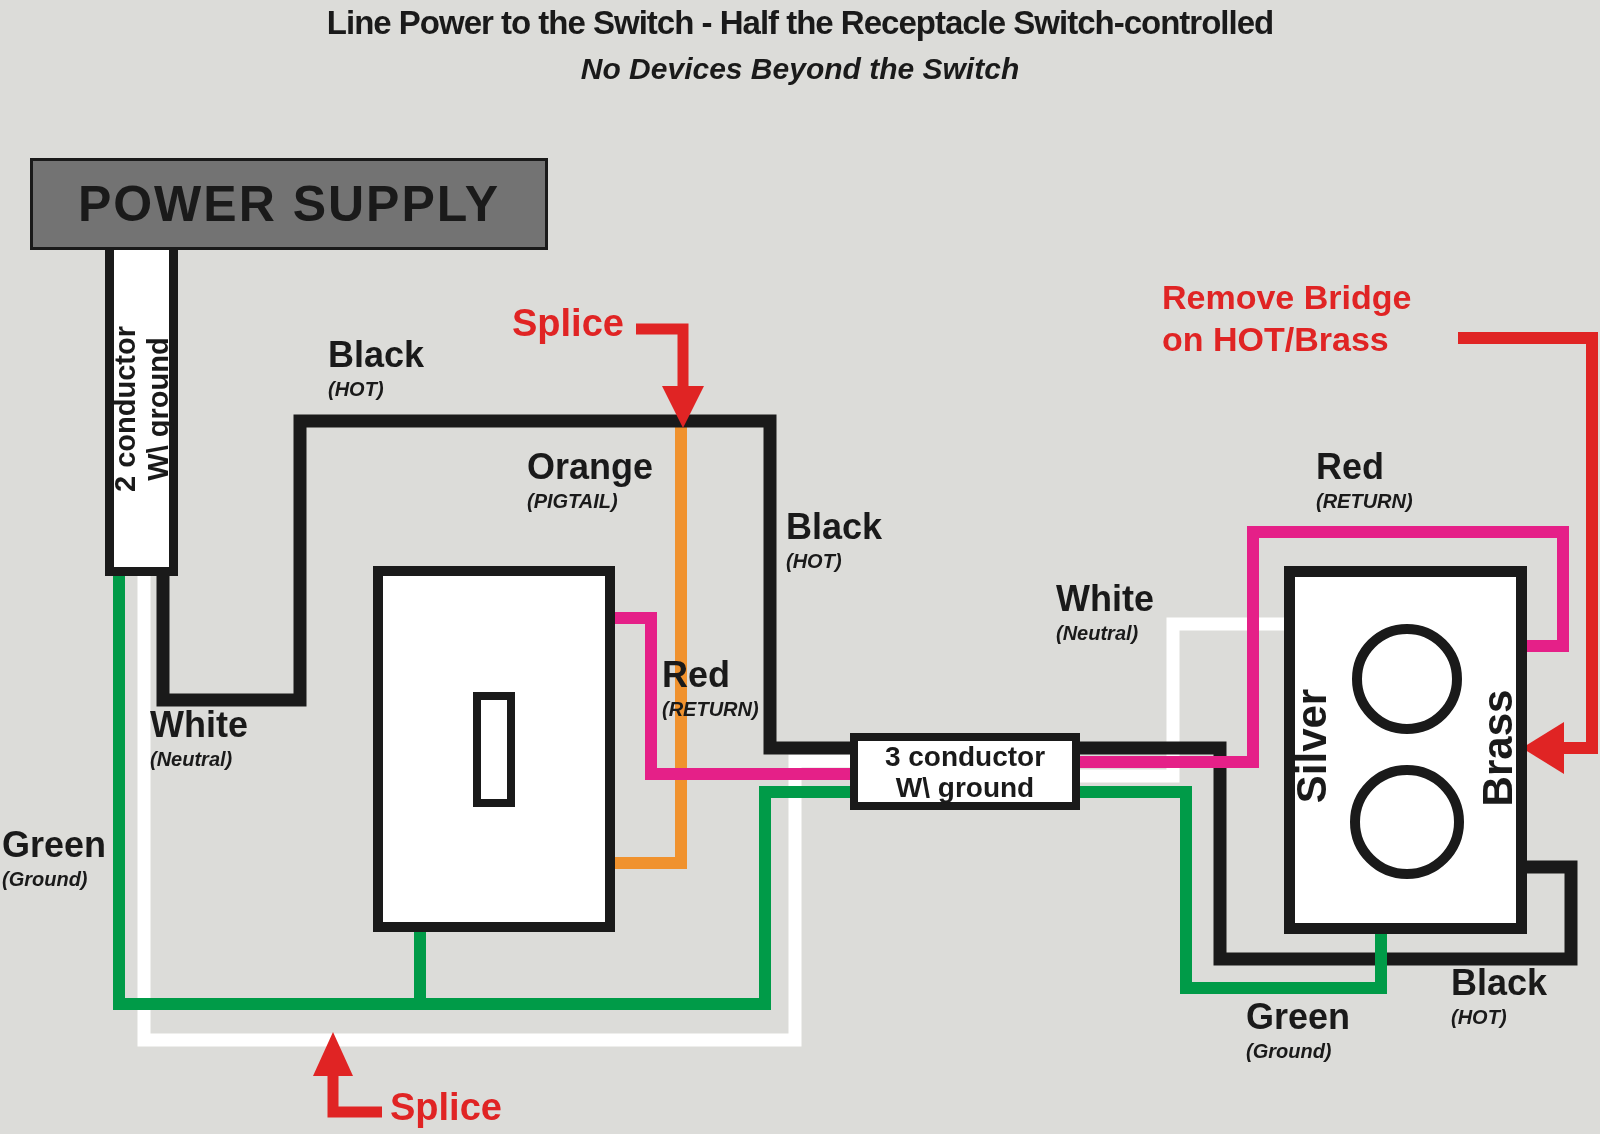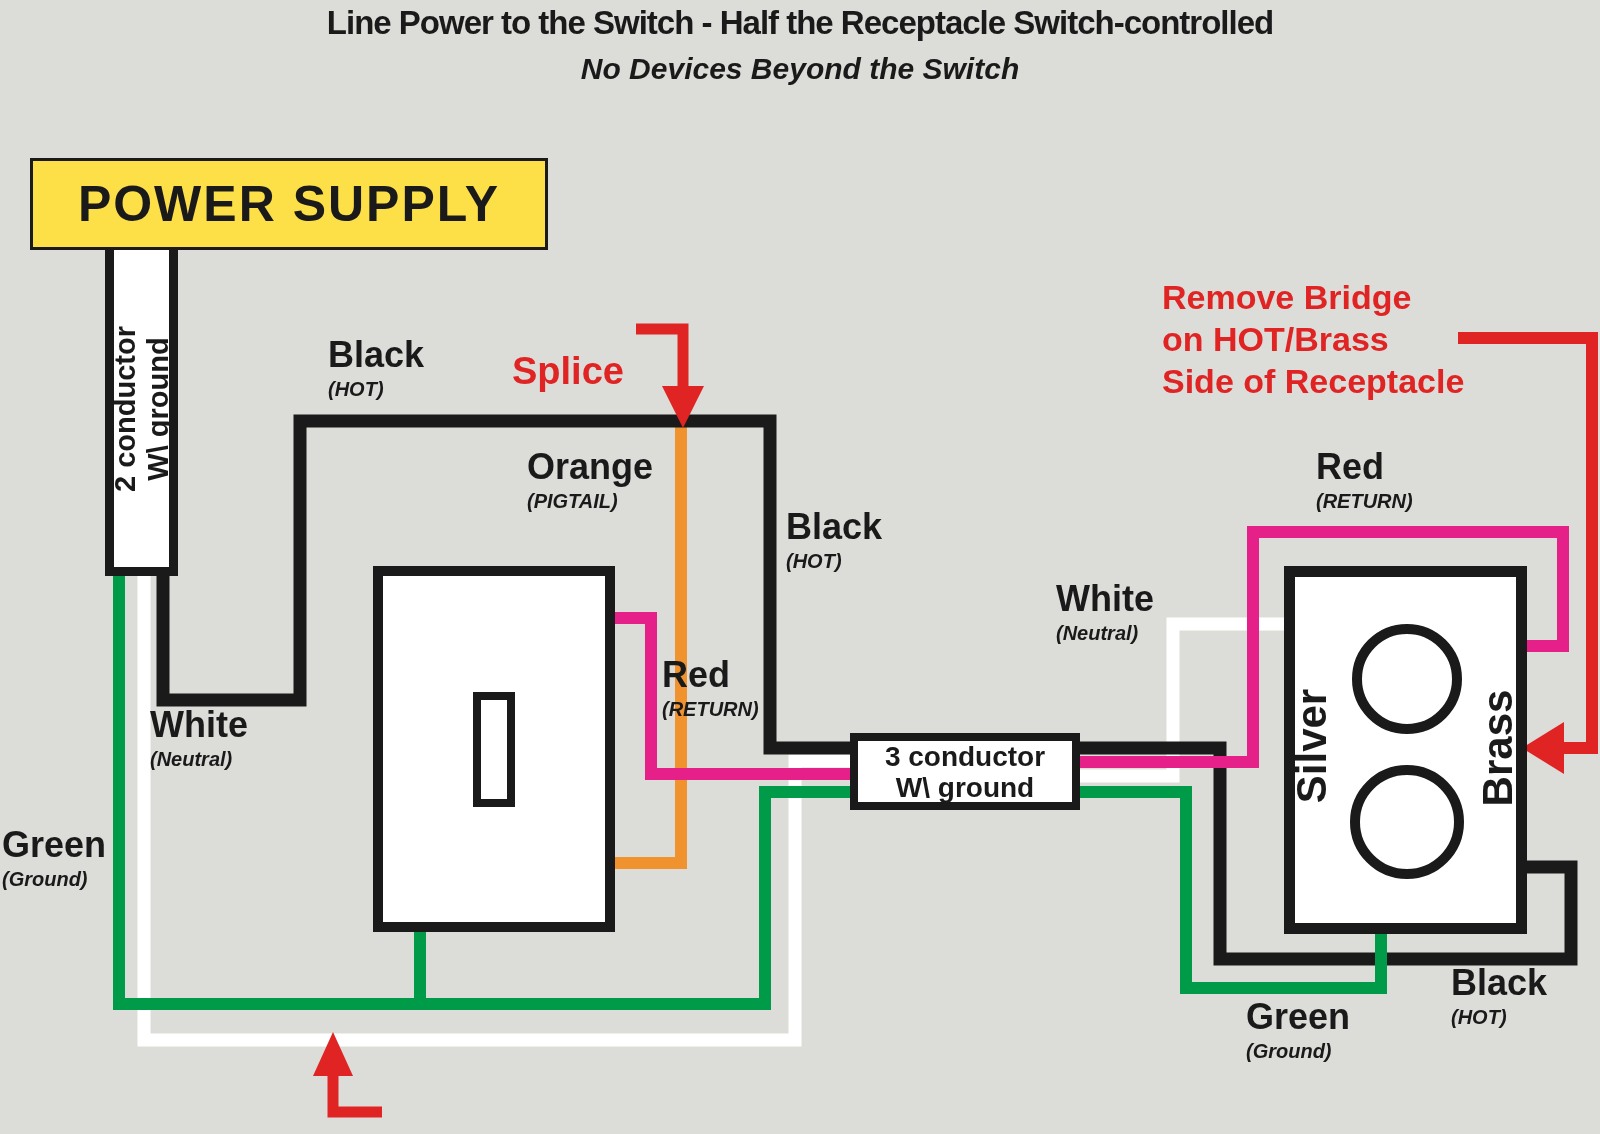--- a/index.html
+++ b/index.html
@@ -42,21 +42,21 @@
   #outlet-circle-top{left:1352px;top:624px;width:110px;height:110px;}
   #outlet-circle-bottom{left:1350px;top:765px;width:114px;height:114px;}
   #silver-label{position:absolute;left:1252px;top:719px;width:120px;height:54px;line-height:54px;font-size:42px;font-weight:bold;}
   #brass-label{position:absolute;left:1438px;top:721px;width:120px;height:54px;line-height:54px;font-size:42px;font-weight:bold;}
   #title-block{position:absolute;left:0;top:4px;width:1600px;text-align:center;}
   #title-line1{font-size:33px;font-weight:bold;letter-spacing:-1px;}
   #title-line2{font-size:30px;font-weight:bold;font-style:italic;margin-top:10px;}
   .wlabel{position:absolute;display:flex;flex-direction:column;}
   .wname{font-size:36px;font-weight:bold;line-height:42px;}
   .wtype{font-size:20px;font-weight:bold;font-style:italic;line-height:26px;}
-  .redtext{position:absolute;font-size:38px;font-weight:bold;margin-top:48px;}
+  .redtext{position:absolute;font-size:38px;font-weight:bold;}
   #remove-bridge-note{
     position:absolute;left:1162px;top:276px;width:320px;
     text-align:left;font-size:34px;font-weight:bold;line-height:42px;
   }
 </style>
 </head>
 <body>
 
 <div id="canvas" style="background-color: rgb(220, 220, 217); color: rgb(26, 26, 26);">
 
@@ -84,21 +84,21 @@
     <polygon points="1522,748 1564,722 1564,774" style="fill: rgb(224, 36, 36);"></polygon>
   </svg>
 
   <div class="box" id="two-conductor-box">
     <div class="rot" id="two-conductor-text">
       <div>2 conductor</div>
       <div>W\ ground</div>
     </div>
   </div>
 
-  <div class="box" id="power-supply-box" style="background-color: #fde047;">
+  <div class="box" id="power-supply-box" style="background-color: #737373;">
     <span id="power-supply-label">POWER SUPPLY</span>
   </div>
 
   <div class="box" id="switch-box"></div>
   <div class="box" id="switch-toggle"></div>
 
   <div class="box" id="three-conductor-box">
     <div>3 conductor</div>
     <div>W\ ground</div>
   </div>
@@ -164,16 +164,15 @@
     <span class="wtype">(HOT)</span>
   </div>
 
   <div class="redtext" style="left: 512px; top: 302px; color: rgb(224, 36, 36);">Splice</div>
 
   <div class="redtext" style="left: 390px; top: 1086px; color: rgb(224, 36, 36);">Splice</div>
 
   <div id="remove-bridge-note" style="color: rgb(224, 36, 36);">
     <div>Remove Bridge</div>
     <div>on HOT/Brass</div>
-    <div>Side of Receptacle</div>
   </div>
 
 </div>
 
 </body></html>

